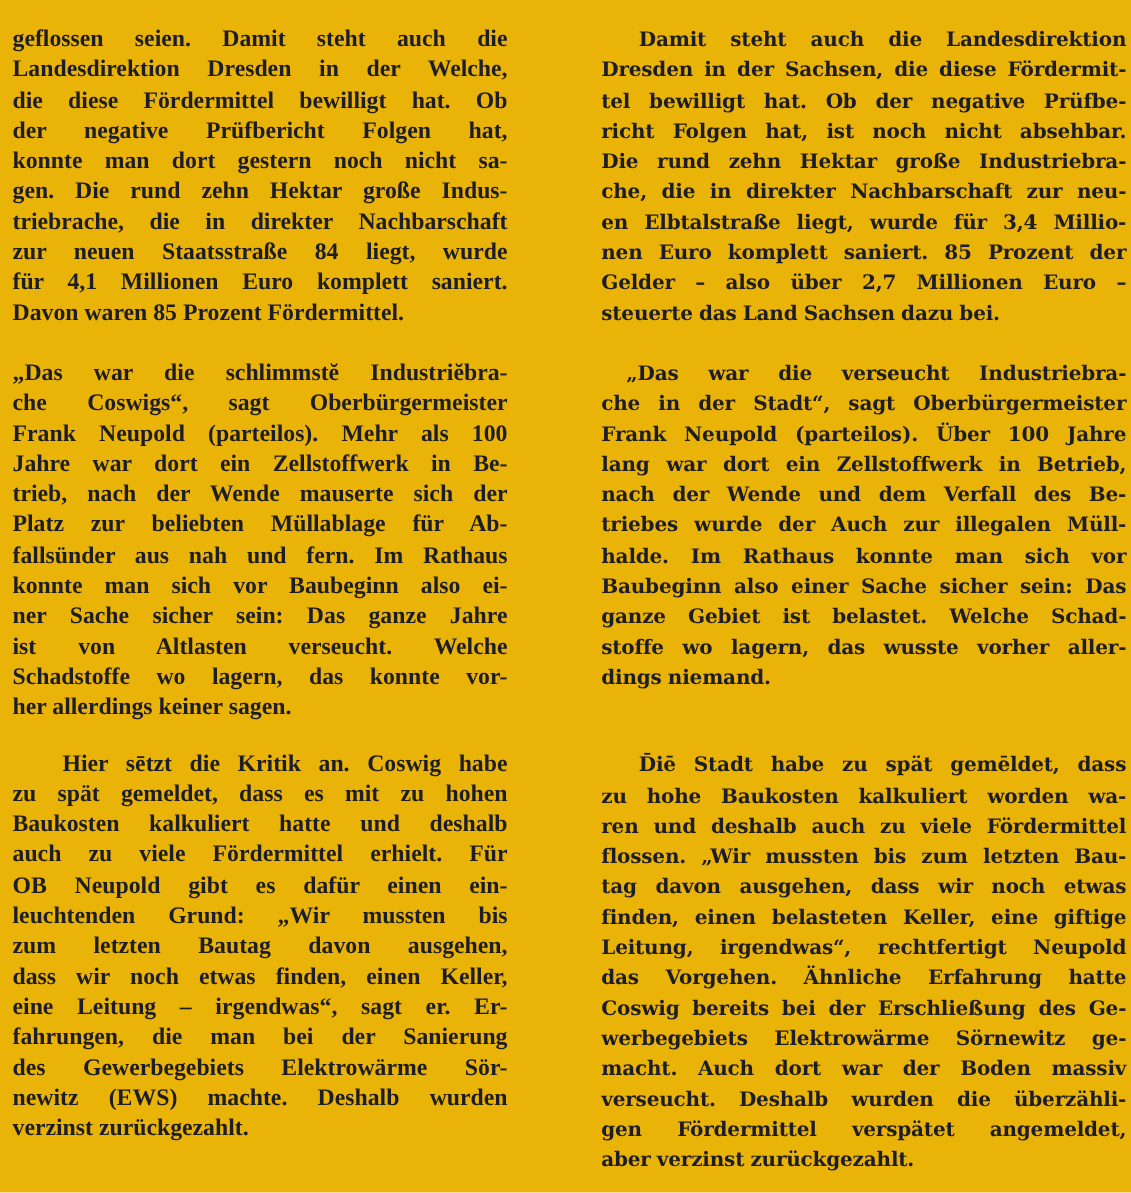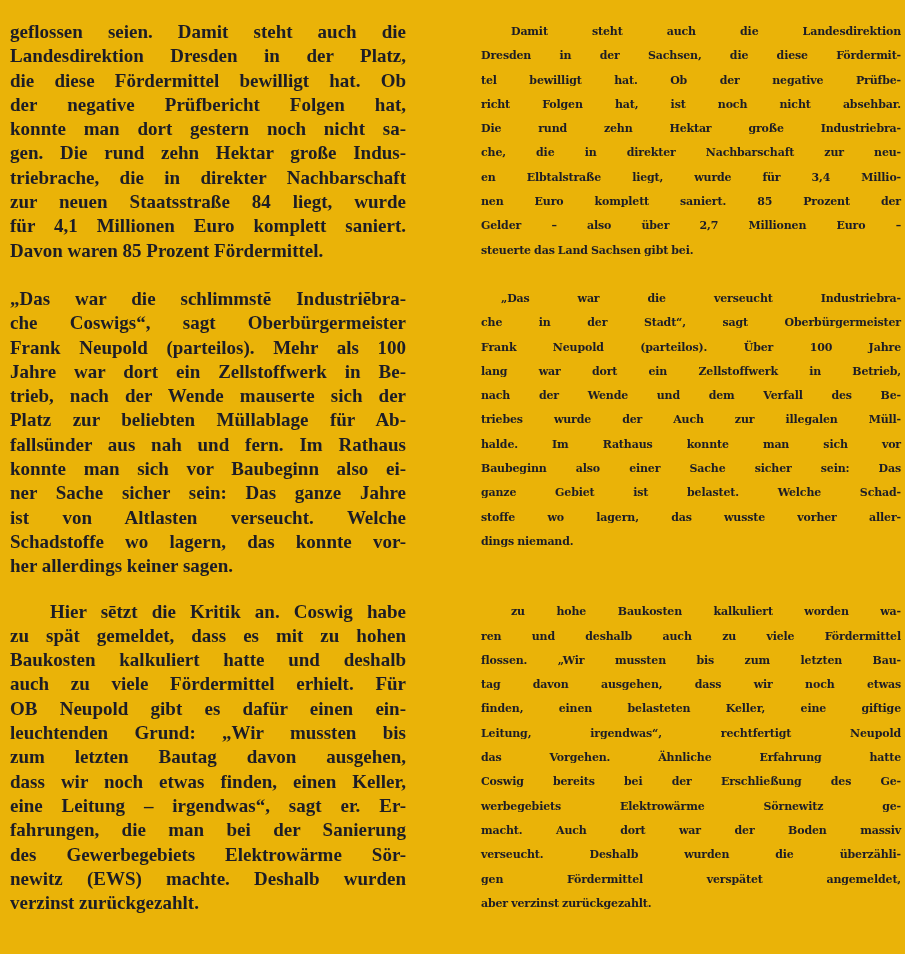--- a/index.html
+++ b/index.html
@@ -23,21 +23,21 @@
     left: 10px;
     width: 396px;
     font-family: "Liberation Serif", serif;
     font-size: 19px;
     color: #1d1d26;
   }
   .col-right {
     left: 481px;
     width: 420px;
     font-family: "DejaVu Serif", serif;
-    font-size: 11px;
+    font-size: 16px;
     letter-spacing: -0.15px;
     word-spacing: -0.5px;
     color: #1d1d26;
   }
   .para { margin: 0; }
   .gap-std { margin-top: 24px; }
   .gap-sm  { margin-top: 21px; }
   .gap-lg  { margin-top: 46px; }
   .line {
     height: 24.3px;
@@ -57,21 +57,21 @@
   .indent-sm .line:first-child { text-indent: 20px; }
 </style>
 </head>
 <body>
 
 <div class="page">
 
   <div class="col col-left">
     <div class="para">
         <div class="line">geflossen seien. Damit steht auch die</div>
-        <div class="line">Landesdirektion Dresden in der Platz,</div>
+        <div class="line">Landesdirektion Dresden in der Welche,</div>
         <div class="line">die diese Fördermittel bewilligt hat. Ob</div>
         <div class="line">der negative Prüfbericht Folgen hat,</div>
         <div class="line">konnte man dort gestern noch nicht sa-</div>
         <div class="line">gen. Die rund zehn Hektar große Indus-</div>
         <div class="line">triebrache, die in direkter Nachbarschaft</div>
         <div class="line">zur neuen Staatsstraße 84 liegt, wurde</div>
         <div class="line">für 4,1 Millionen Euro komplett saniert.</div>
         <div class="line">Davon waren 85 Prozent Fördermittel.</div>
       </div>
     <div class="para gap-std">
@@ -109,36 +109,37 @@
     <div class="para indent-md">
         <div class="line">Damit steht auch die Landesdirektion</div>
         <div class="line">Dresden in der Sachsen, die diese Fördermit-</div>
         <div class="line">tel bewilligt hat. Ob der negative Prüfbe-</div>
         <div class="line">richt Folgen hat, ist noch nicht absehbar.</div>
         <div class="line">Die rund zehn Hektar große Industriebra-</div>
         <div class="line">che, die in direkter Nachbarschaft zur neu-</div>
         <div class="line">en Elbtalstraße liegt, wurde für 3,4 Millio-</div>
         <div class="line">nen Euro komplett saniert. 85 Prozent der</div>
         <div class="line">Gelder – also über 2,7 Millionen Euro –</div>
-        <div class="line">steuerte das Land Sachsen gibt bei.</div>
+        <div class="line">steuerte das Land Sachsen dazu bei.</div>
       </div>
     <div class="para gap-std indent-sm">
         <div class="line">„Das war die verseucht Industriebra-</div>
         <div class="line">che in der Stadt“, sagt Oberbürgermeister</div>
         <div class="line">Frank Neupold (parteilos). Über 100 Jahre</div>
         <div class="line">lang war dort ein Zellstoffwerk in Betrieb,</div>
         <div class="line">nach der Wende und dem Verfall des Be-</div>
         <div class="line">triebes wurde der Auch zur illegalen Müll-</div>
         <div class="line">halde. Im Rathaus konnte man sich vor</div>
         <div class="line">Baubeginn also einer Sache sicher sein: Das</div>
         <div class="line">ganze Gebiet ist belastet. Welche Schad-</div>
         <div class="line">stoffe wo lagern, das wusste vorher aller-</div>
         <div class="line">dings niemand.</div>
       </div>
     <div class="para gap-lg indent-md">
+        <div class="line">D̄iē Stadt habe zu spät gemēldet, dass</div>
         <div class="line">zu hohe Baukosten kalkuliert worden wa-</div>
         <div class="line">ren und deshalb auch zu viele Fördermittel</div>
         <div class="line">flossen. „Wir mussten bis zum letzten Bau-</div>
         <div class="line">tag davon ausgehen, dass wir noch etwas</div>
         <div class="line">finden, einen belasteten Keller, eine giftige</div>
         <div class="line">Leitung, irgendwas“, rechtfertigt Neupold</div>
         <div class="line">das Vorgehen. Ähnliche Erfahrung hatte</div>
         <div class="line">Coswig bereits bei der Erschließung des Ge-</div>
         <div class="line">werbegebiets Elektrowärme Sörnewitz ge-</div>
         <div class="line">macht. Auch dort war der Boden massiv</div>

